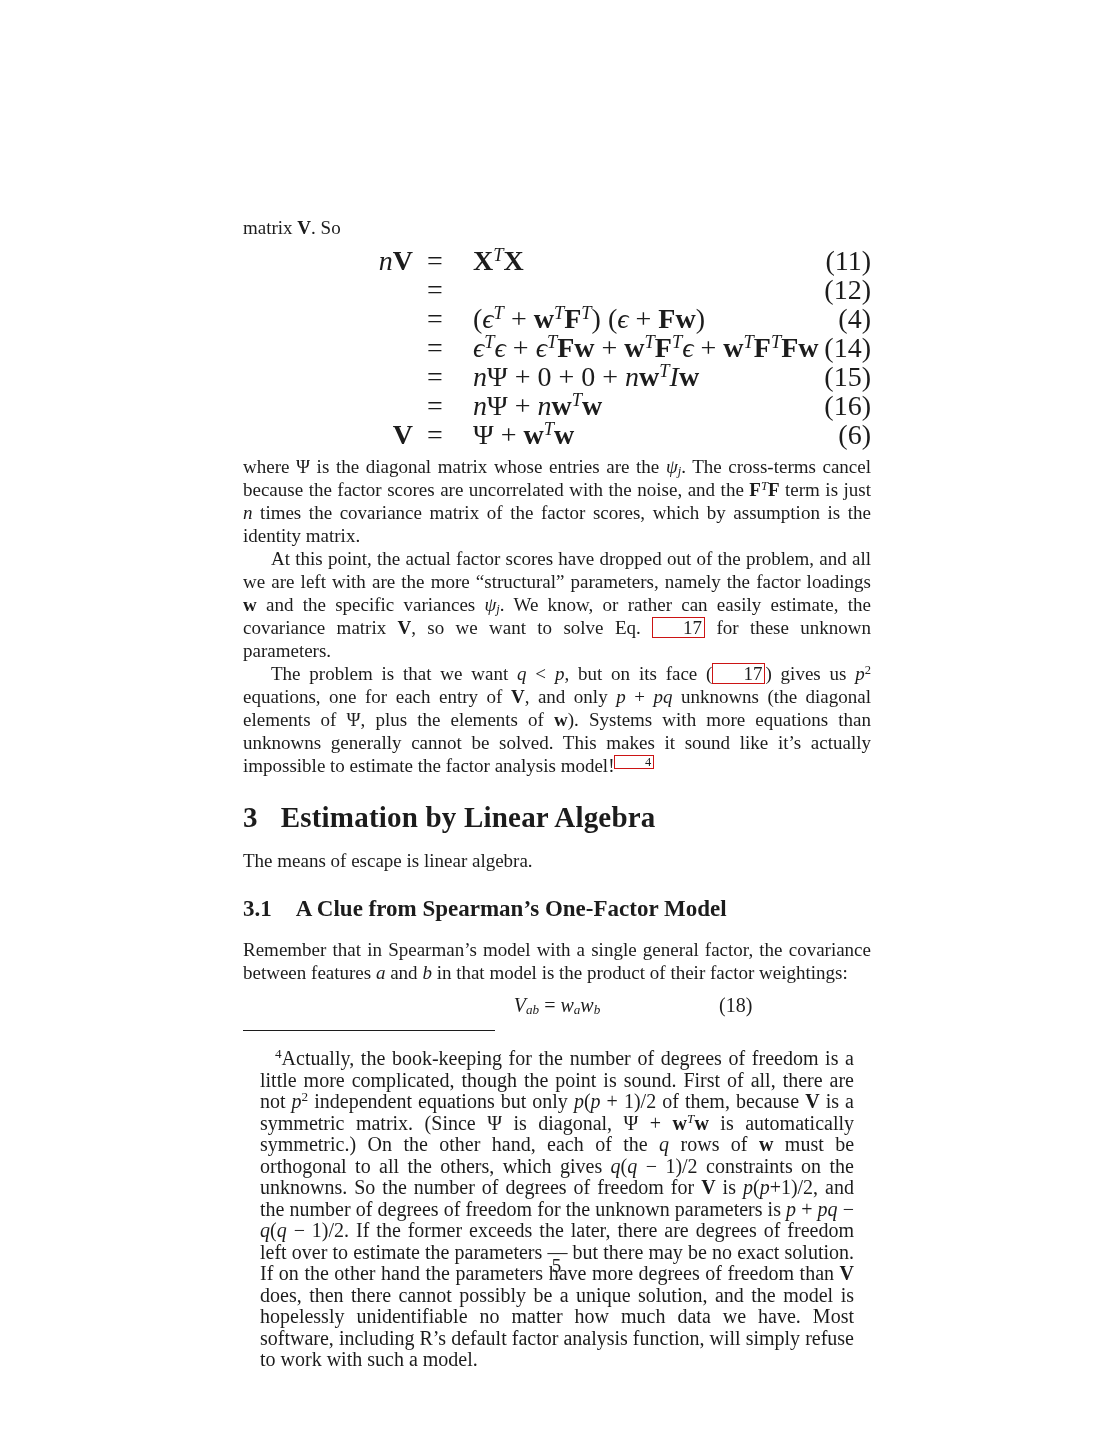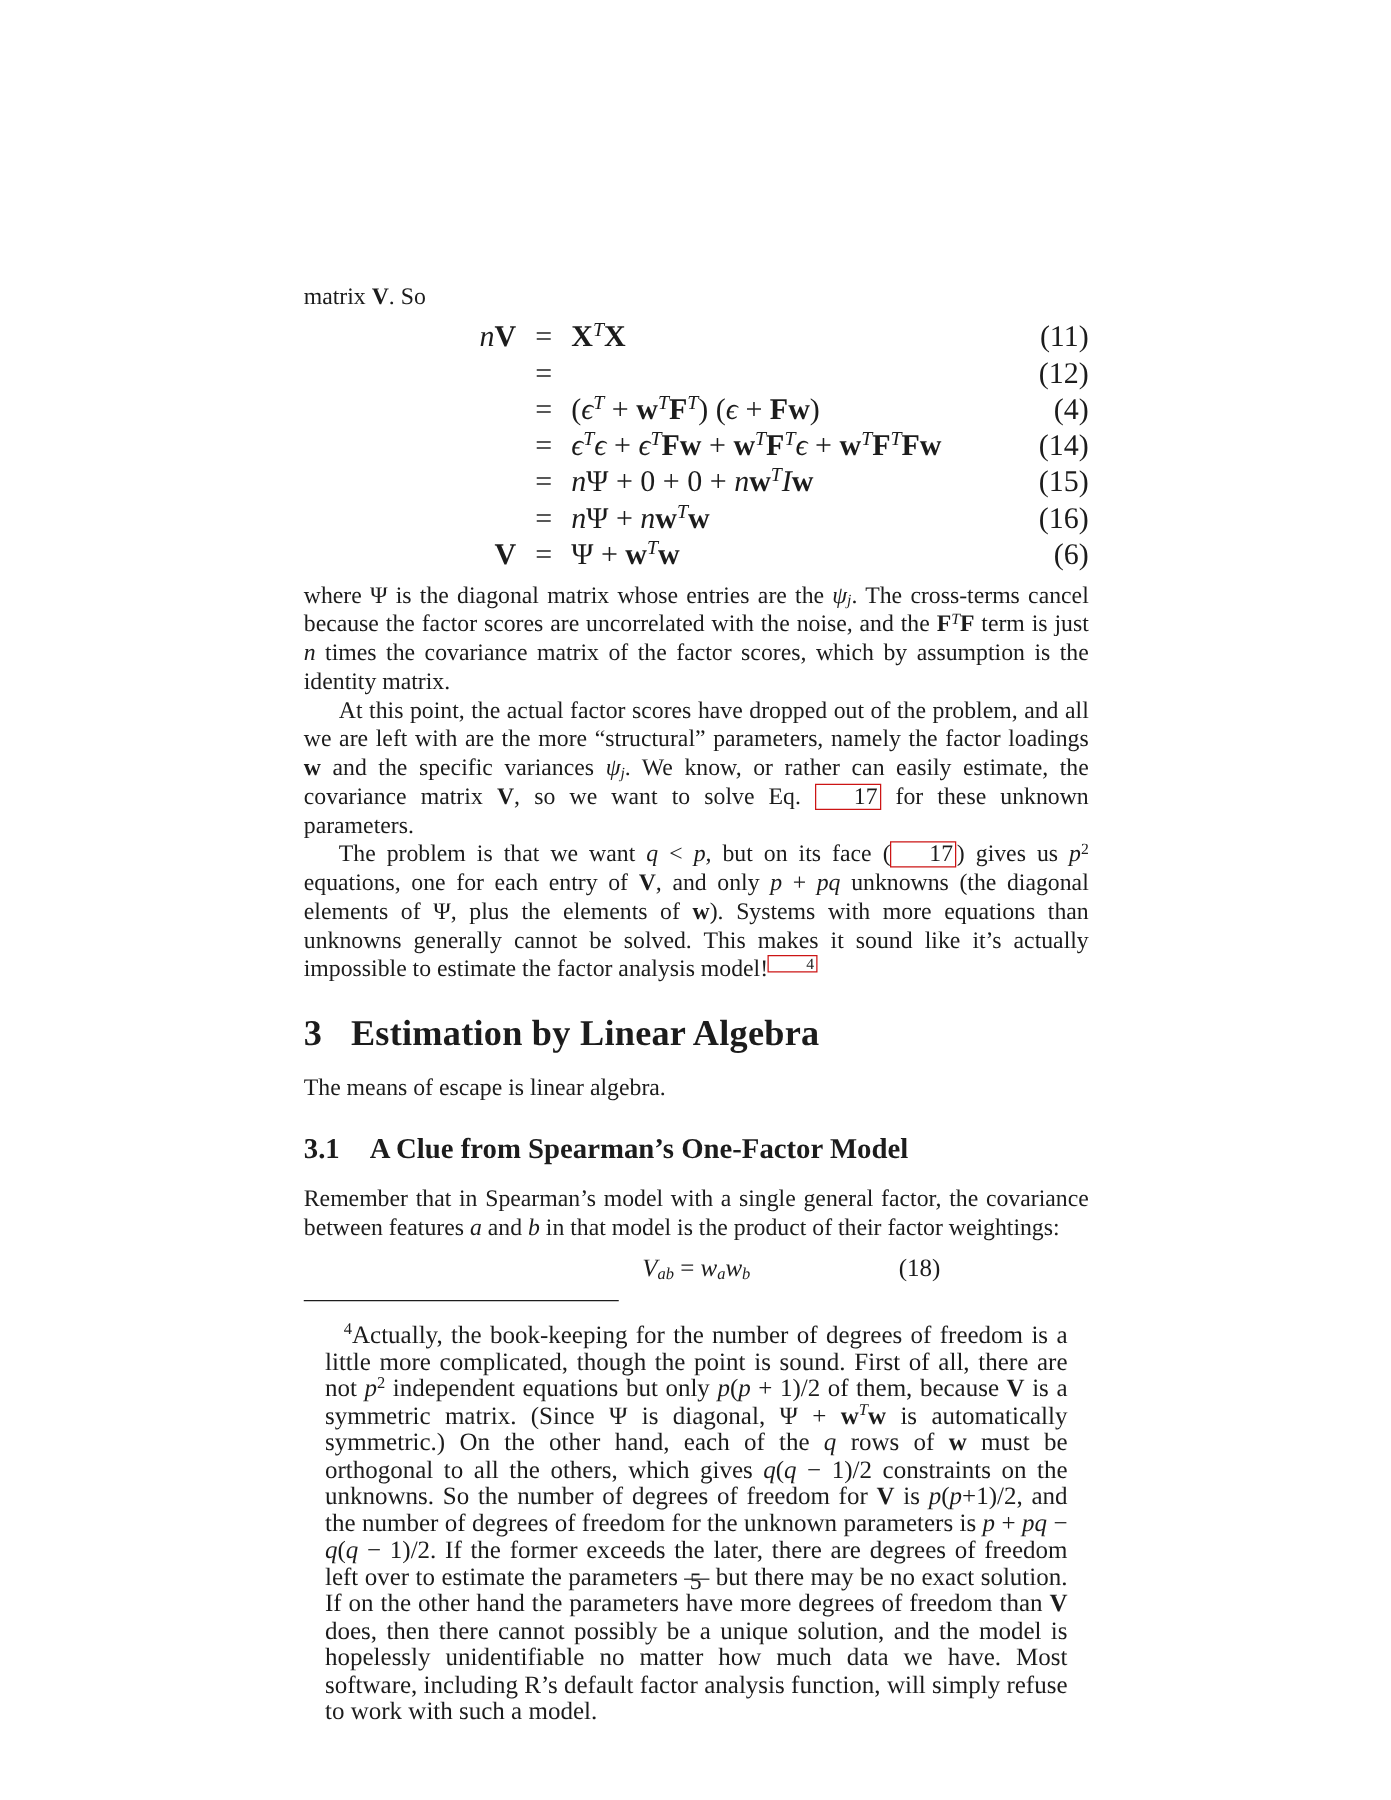--- a/index.html
+++ b/index.html
@@ -6,21 +6,21 @@
   .page {
     position:relative;
     width:1113px; height:1440px;
     background:#ffffff;
     color:#1c1c1c;
     font-family:"Liberation Serif","DejaVu Serif",serif;
     overflow:hidden;
   }
   .content {
     position:absolute;
-    left:243px; top:226px;
+    left:243px; top:216px;
     width:628px;
   }
   p.body {
     font-size:19px; line-height:23px;
     text-align:justify;
     margin:0;
   }
   p.indent { text-indent:28px; }
   i { font-style:italic; }
   b { font-weight:bold; }
@@ -32,26 +32,26 @@
     padding:0 2px;
     line-height:1;
   }
   sup.refbox { padding:0 1.5px; }
   .eqarray { margin:7px 0 6px 0; }
   .eqrow {
     display:grid;
     grid-template-columns:170px 44px 1fr auto;
     align-items:baseline;
     height:29px;
-    font-size:24px;
+    font-size:28px;
     line-height:29px;
   }
   .eqrow .lhs { text-align:right; }
   .eqrow .rel { text-align:center; }
-  .eqrow .rhs { text-align:left; }
+  .eqrow .rhs { text-align:left;margin-left:16px; }
   .eqrow .num { text-align:right; }
   .eqsingle {
     display:grid;
     grid-template-columns:1fr auto 1fr;
     align-items:baseline;
     font-size:20px; line-height:24px;
     margin:9px 0 0 0;
   }
   .eqsingle .eqbody { grid-column:2; text-align:right; }
   .eqsingle .num { grid-column:3; text-align:center; }

